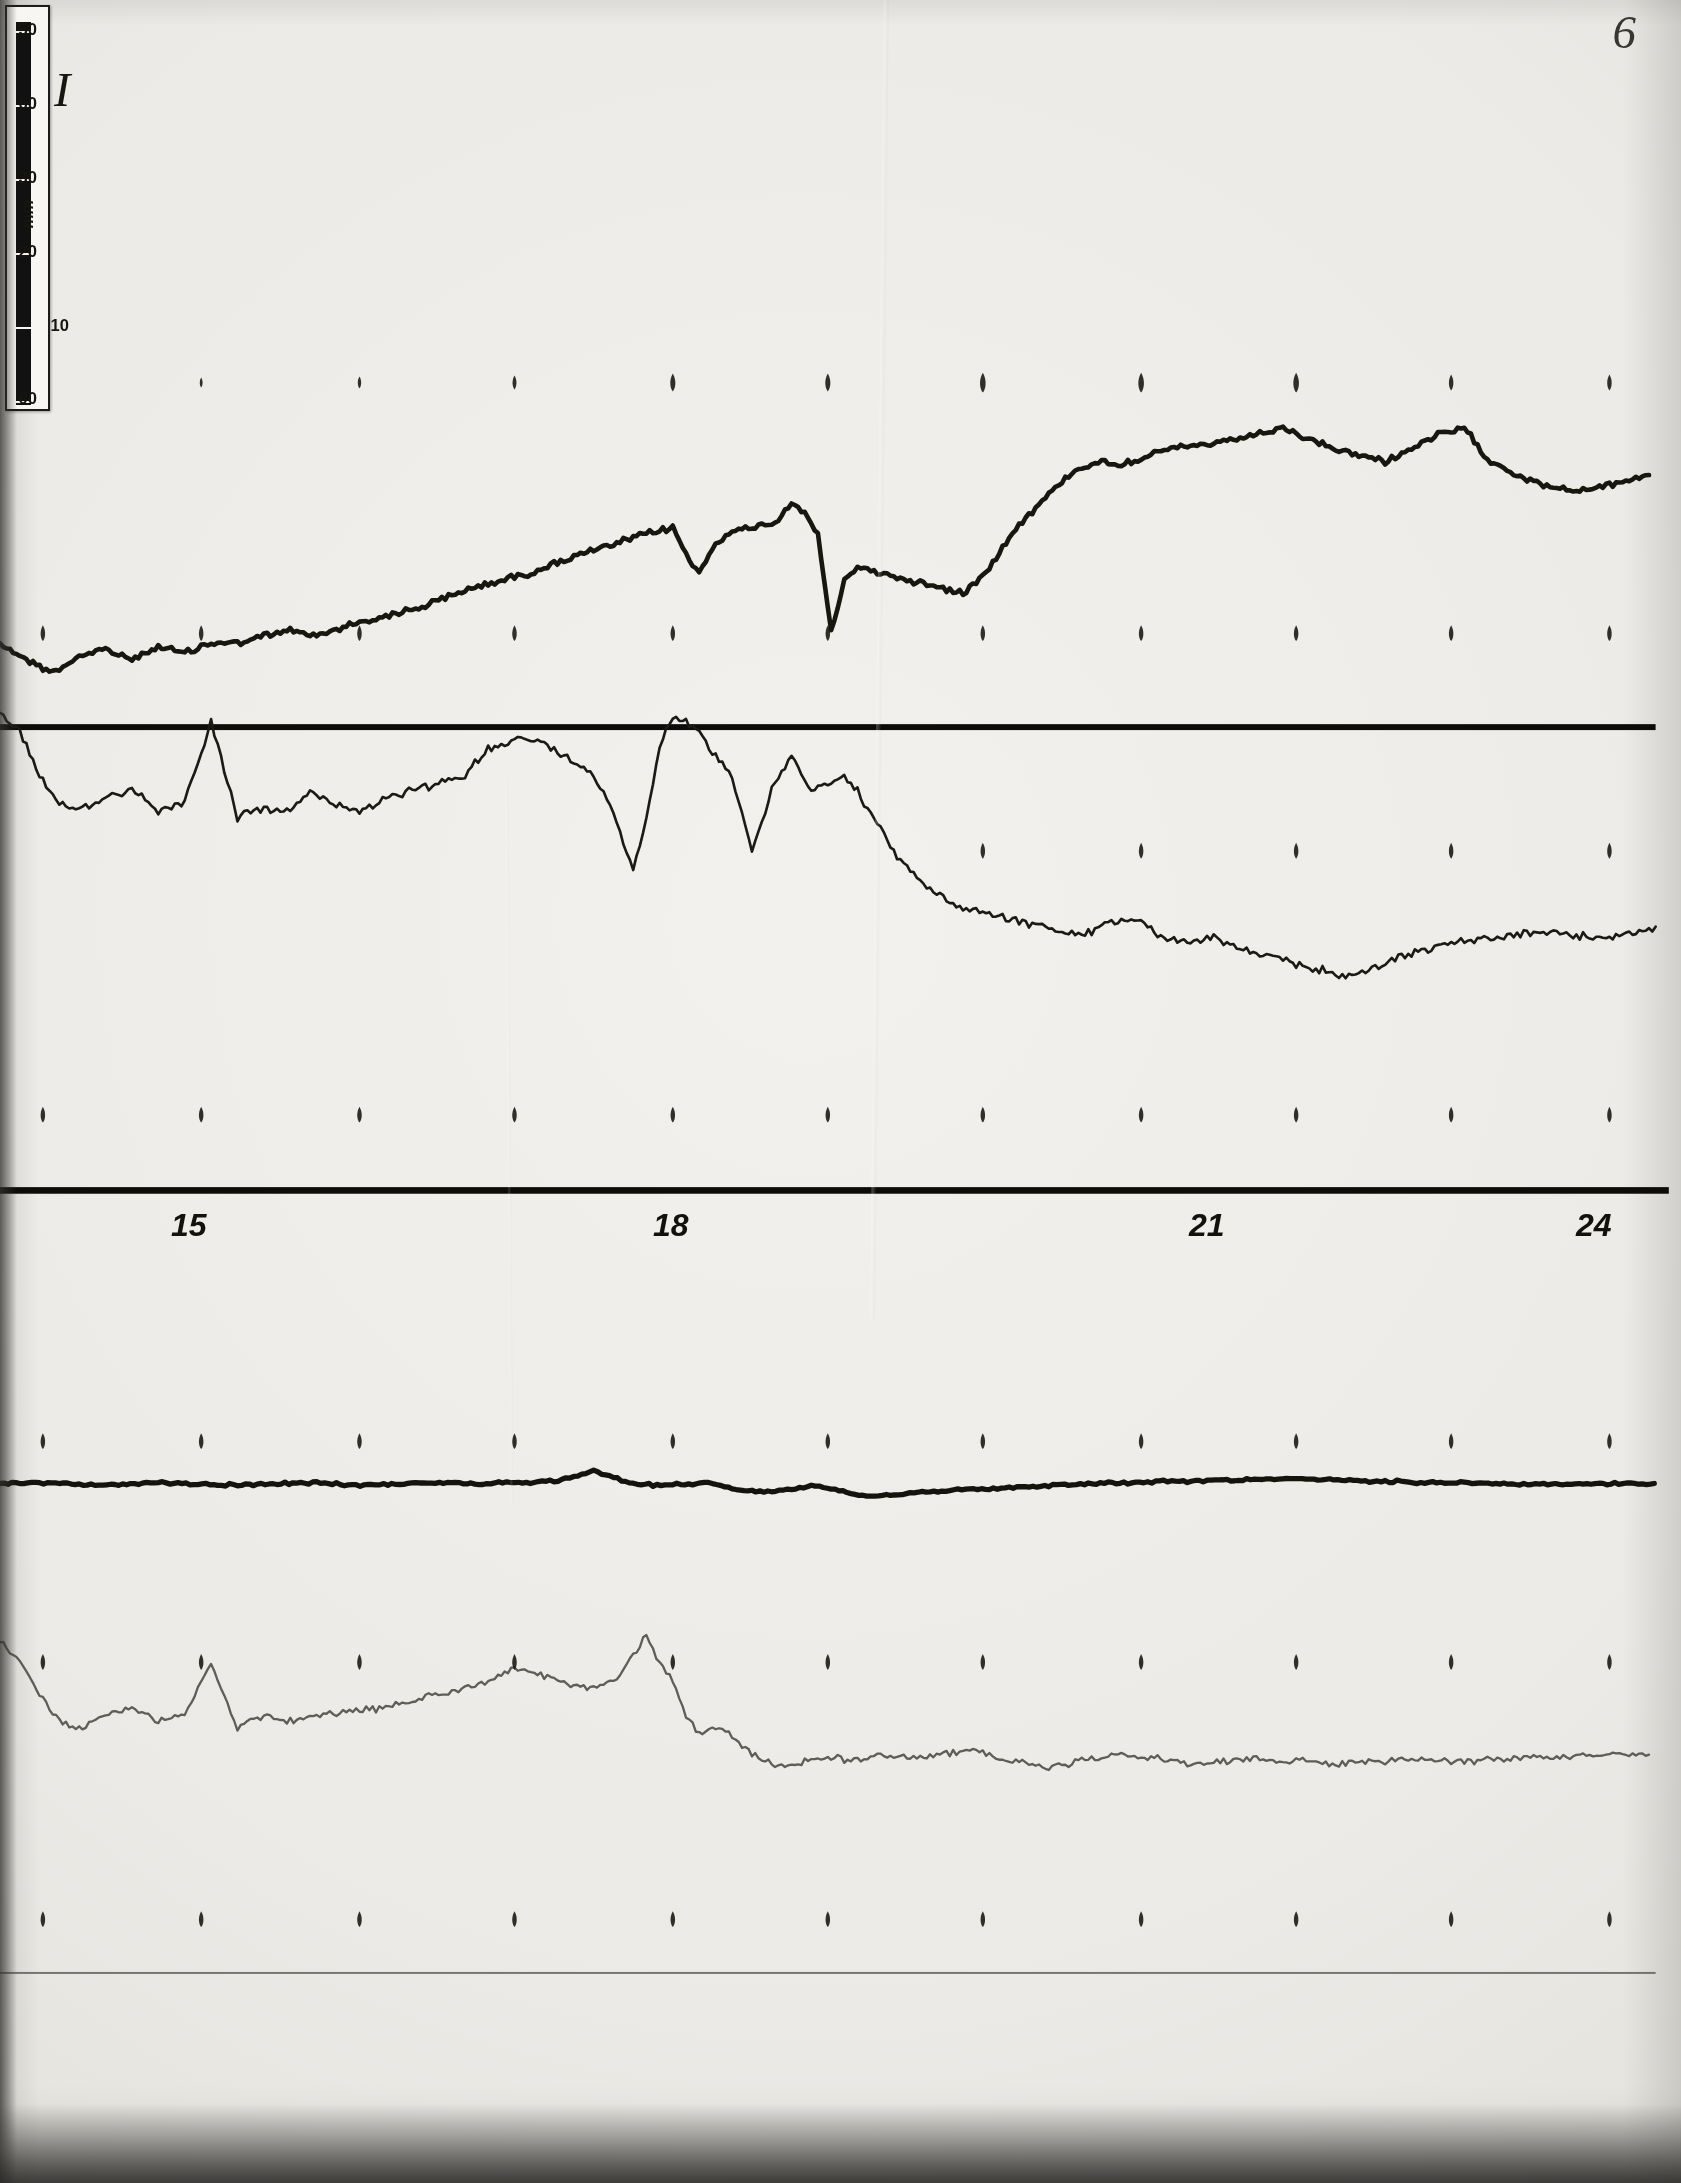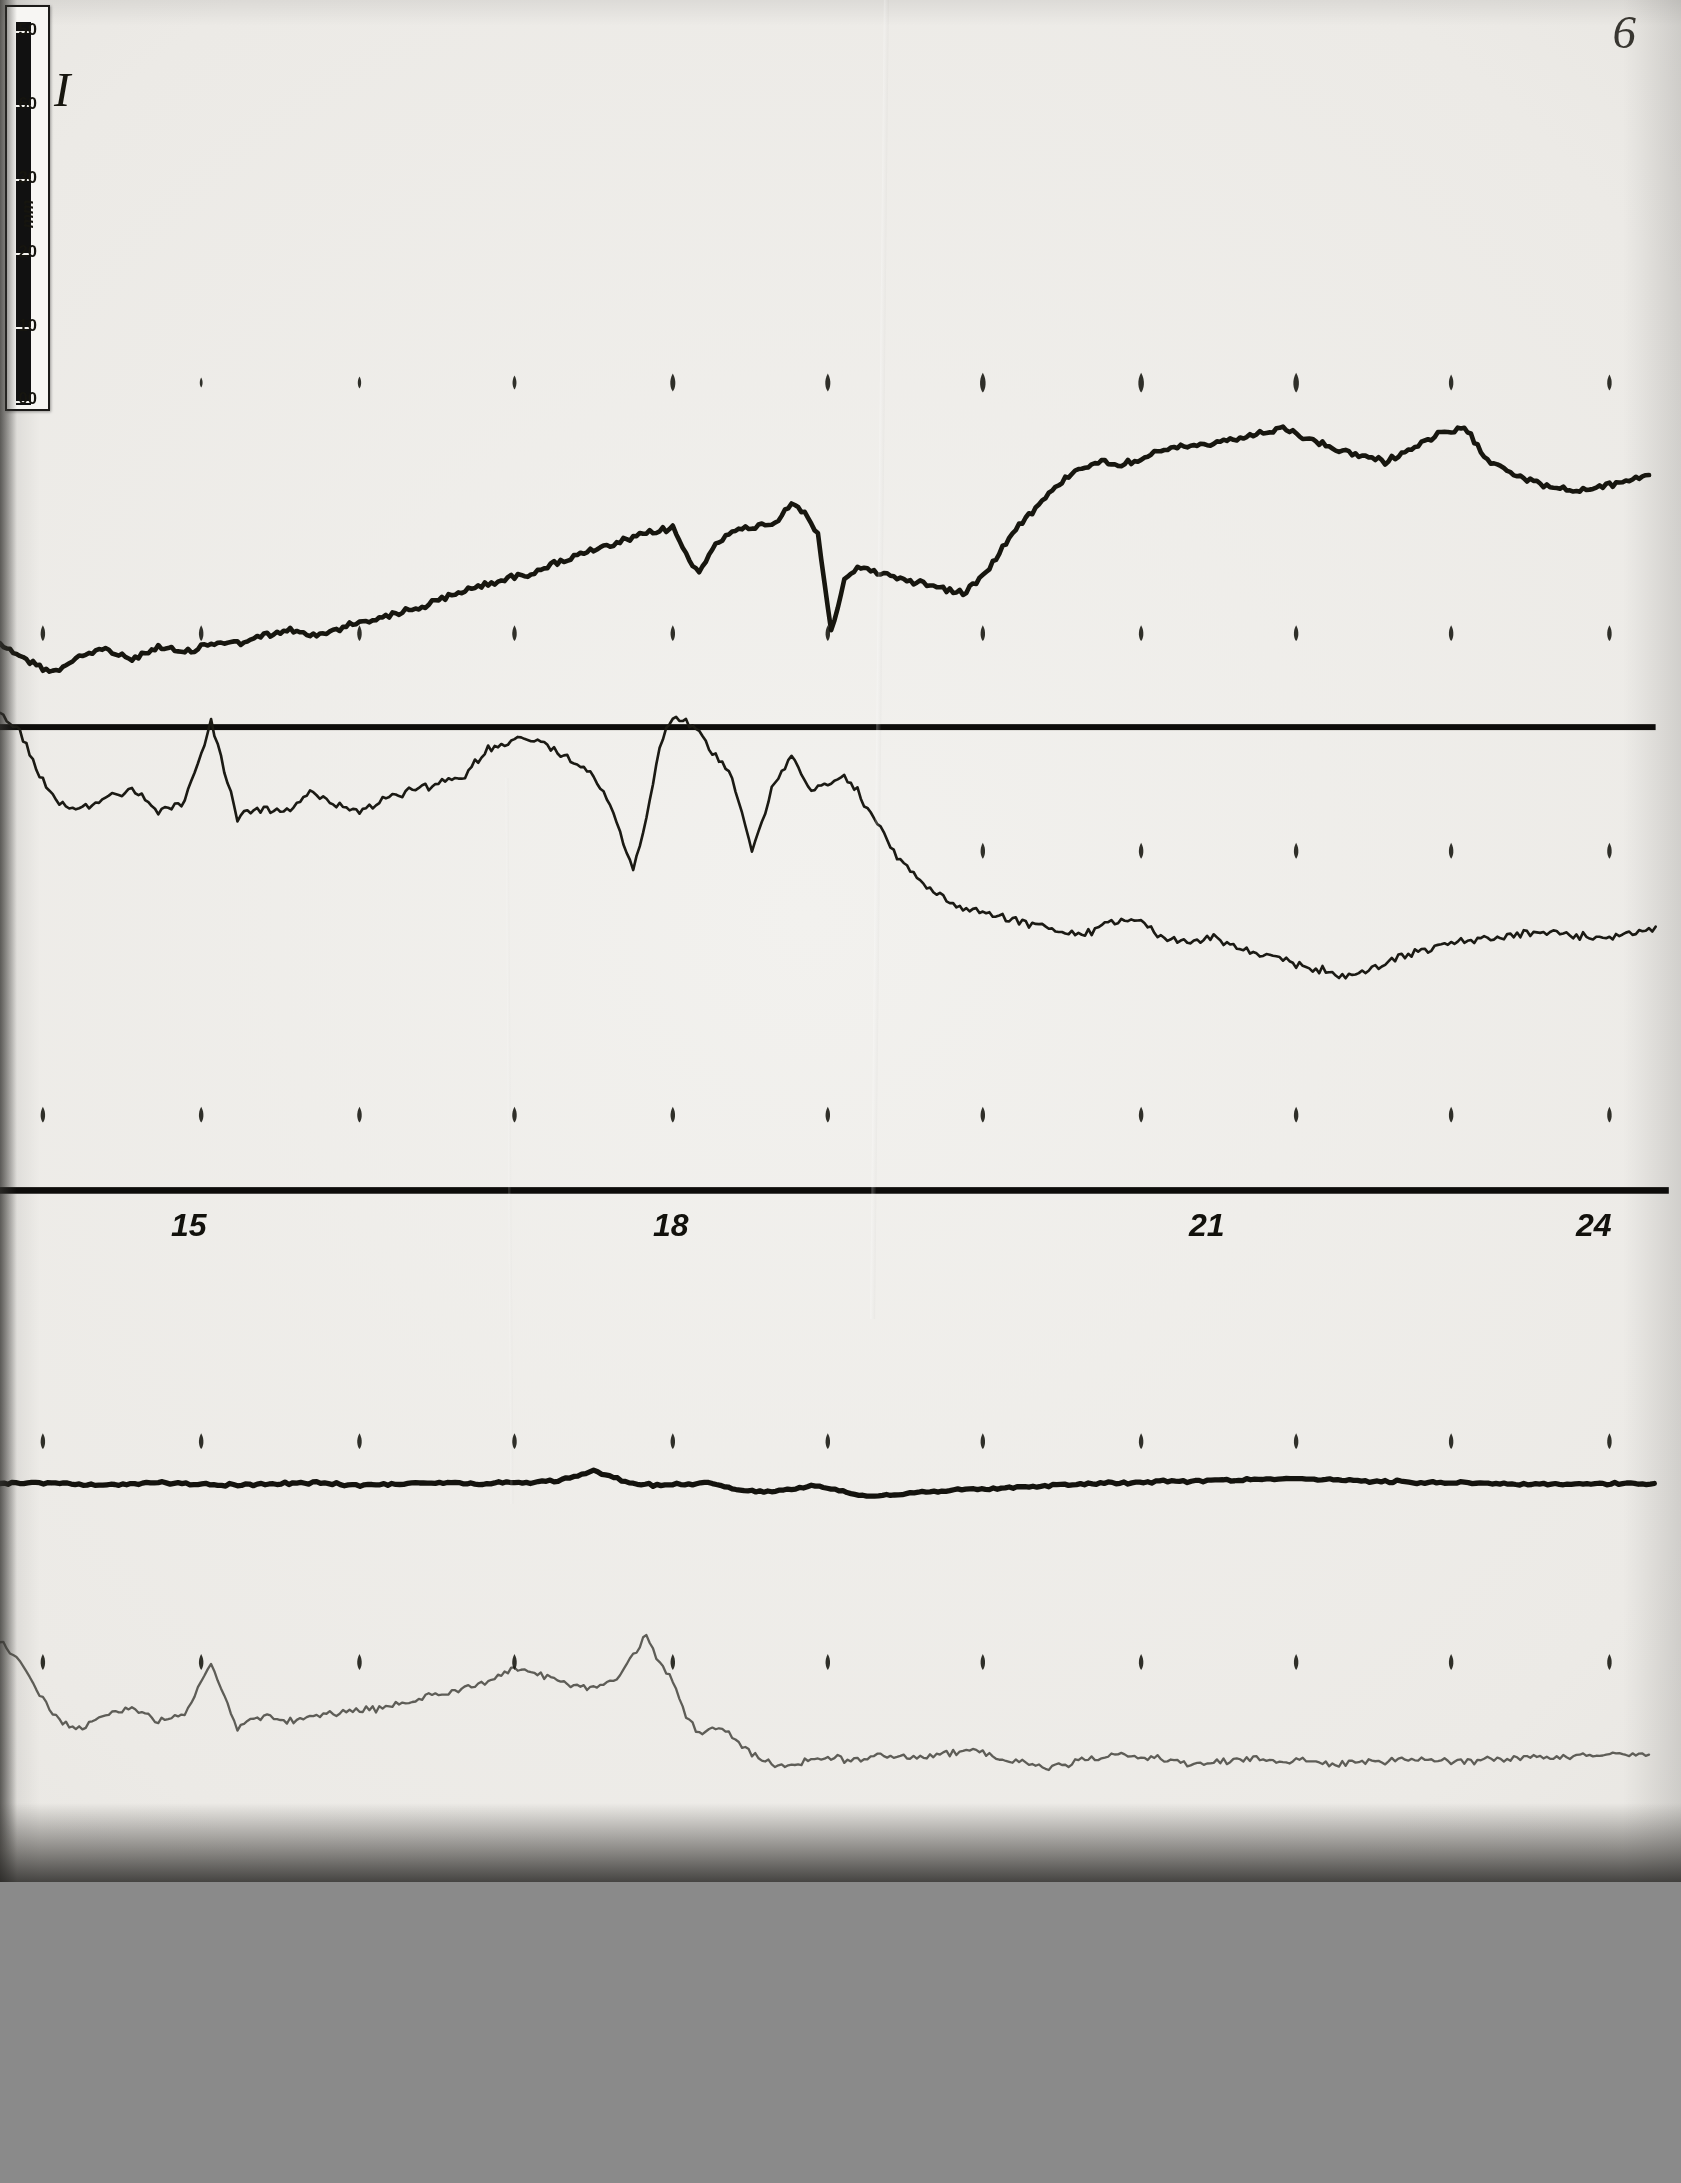--- a/index.html
+++ b/index.html
@@ -1,19 +1,19 @@
 <!DOCTYPE html>
 <html style="font-size:10.6px"><head>
 <meta charset="utf-8">
 <style>
   html,body{margin:0;padding:0;background:#8a8a8a;}
   body{font-family:"Liberation Sans",sans-serif;}
   #page{
     position:relative;
-    width:1682px;height:1882px;
+    width:1682px;height:2183px;
     background:#e9e8e4;
     overflow:hidden;
   }
   
   #paper{
     position:absolute;left:0;top:0;width:1682px;height:2183px;
     background:
       radial-gradient(ellipse 140% 110% at 48% 42%, #f2f1ee 0%, #eceae6 45%, #e2e0db 72%, #d4d2cc 90%, #c6c3bd 100%);
   }
   #paper:after{
@@ -172,21 +172,21 @@
           <div class="t" style="top: 83px;"></div>
           <div class="t" style="top: 157px;"></div>
           <div class="t" style="top: 231px;"></div>
           <div class="t" style="top: 305px;"></div>
           <div class="t" style="top: 379px;"></div>
         </div>
         <div class="lbl" style="top: 13px;">50</div>
         <div class="lbl" style="top: 87px;">60</div>
         <div class="lbl" style="top: 161px;">30</div>
         <div class="lbl" style="top: 235px;">20</div>
-        <div class="lbl" style="top: 309px;">10</div>
+        <div class="lbl" style="top: 309px; margin-left: 32px;">10</div>
         <div class="lbl" style="top: 382px;">00</div>
         <div class="mmlbl" style="top: 198px;">mm</div>
       </div>
   </div>
 
   <div class="hand" id="pagenum">6</div>
   <div class="hand" id="roman">I</div>
 
   <div id="xlabels">
       <div class="hand xlabel" style="left: 171px; top: 1207px;">15</div>

